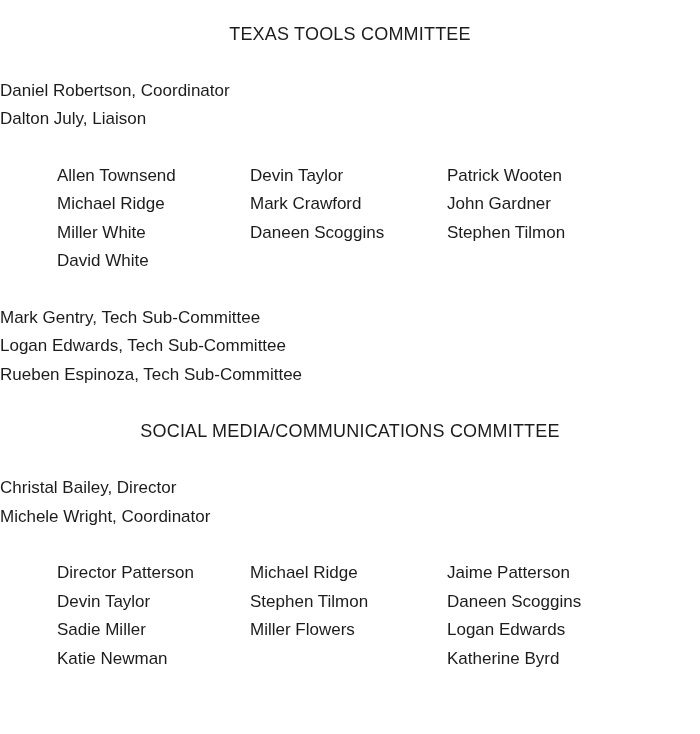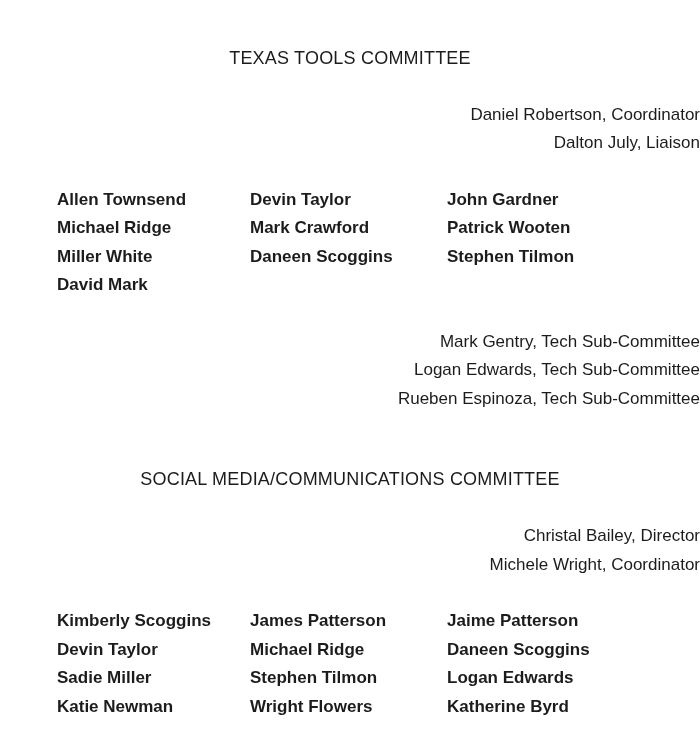--- a/index.html
+++ b/index.html
@@ -17,31 +17,29 @@
     height: 734px;
     padding-top: 20px;
   }
   .line {
     height: 28.4px;
     line-height: 28.4px;
     font-size: 17px;
     white-space: nowrap;
   }
   .spacer { height: 28.4px; }
-  .center { text-align: right; }
+  .center { text-align: left; }
   .title {
     text-align: center;
     font-size: 18px;
     letter-spacing: 0.2px;
-    margin-top: 24px;
   }
   .member-grid {
     display: flex;
     padding-left: 57px;
-    font-weight: bold;
   }
   .member-col-1 { width: 193px; }
   .member-col-2 { width: 197px; }
   .member-col-3 { flex: 1; }
 </style>
 </head>
 <body>
 
 <div class="doc">
 
@@ -49,58 +47,57 @@
   <div class="line spacer"></div>
   <div class="line center">Daniel Robertson, Coordinator</div>
   <div class="line center">Dalton July, Liaison</div>
   <div class="line spacer"></div>
 
   <div class="member-grid">
     <div class="member-col-1">
       <div class="line">Allen Townsend</div>
       <div class="line">Michael Ridge</div>
       <div class="line">Miller White</div>
-      <div class="line">David Mark</div>
+      <div class="line">David White</div>
     </div>
     <div class="member-col-2">
       <div class="line">Devin Taylor</div>
       <div class="line">Mark Crawford</div>
       <div class="line">Daneen Scoggins</div>
     </div>
     <div class="member-col-3">
+      <div class="line">Patrick Wooten</div>
       <div class="line">John Gardner</div>
-      <div class="line">Patrick Wooten</div>
       <div class="line">Stephen Tilmon</div>
     </div>
   </div>
 
   <div class="line spacer"></div>
   <div class="line center">Mark Gentry, Tech Sub-Committee</div>
   <div class="line center">Logan Edwards, Tech Sub-Committee</div>
   <div class="line center">Rueben Espinoza, Tech Sub-Committee</div>
   <div class="line spacer"></div>
 
   <div class="line title">SOCIAL MEDIA/COMMUNICATIONS COMMITTEE</div>
   <div class="line spacer"></div>
   <div class="line center">Christal Bailey, Director</div>
   <div class="line center">Michele Wright, Coordinator</div>
   <div class="line spacer"></div>
 
   <div class="member-grid">
     <div class="member-col-1">
-      <div class="line">Kimberly Scoggins</div>
+      <div class="line">Director Patterson</div>
       <div class="line">Devin Taylor</div>
       <div class="line">Sadie Miller</div>
       <div class="line">Katie Newman</div>
     </div>
     <div class="member-col-2">
-      <div class="line">James Patterson</div>
       <div class="line">Michael Ridge</div>
       <div class="line">Stephen Tilmon</div>
-      <div class="line">Wright Flowers</div>
+      <div class="line">Miller Flowers</div>
     </div>
     <div class="member-col-3">
       <div class="line">Jaime Patterson</div>
       <div class="line">Daneen Scoggins</div>
       <div class="line">Logan Edwards</div>
       <div class="line">Katherine Byrd</div>
     </div>
   </div>
 
 </div>

